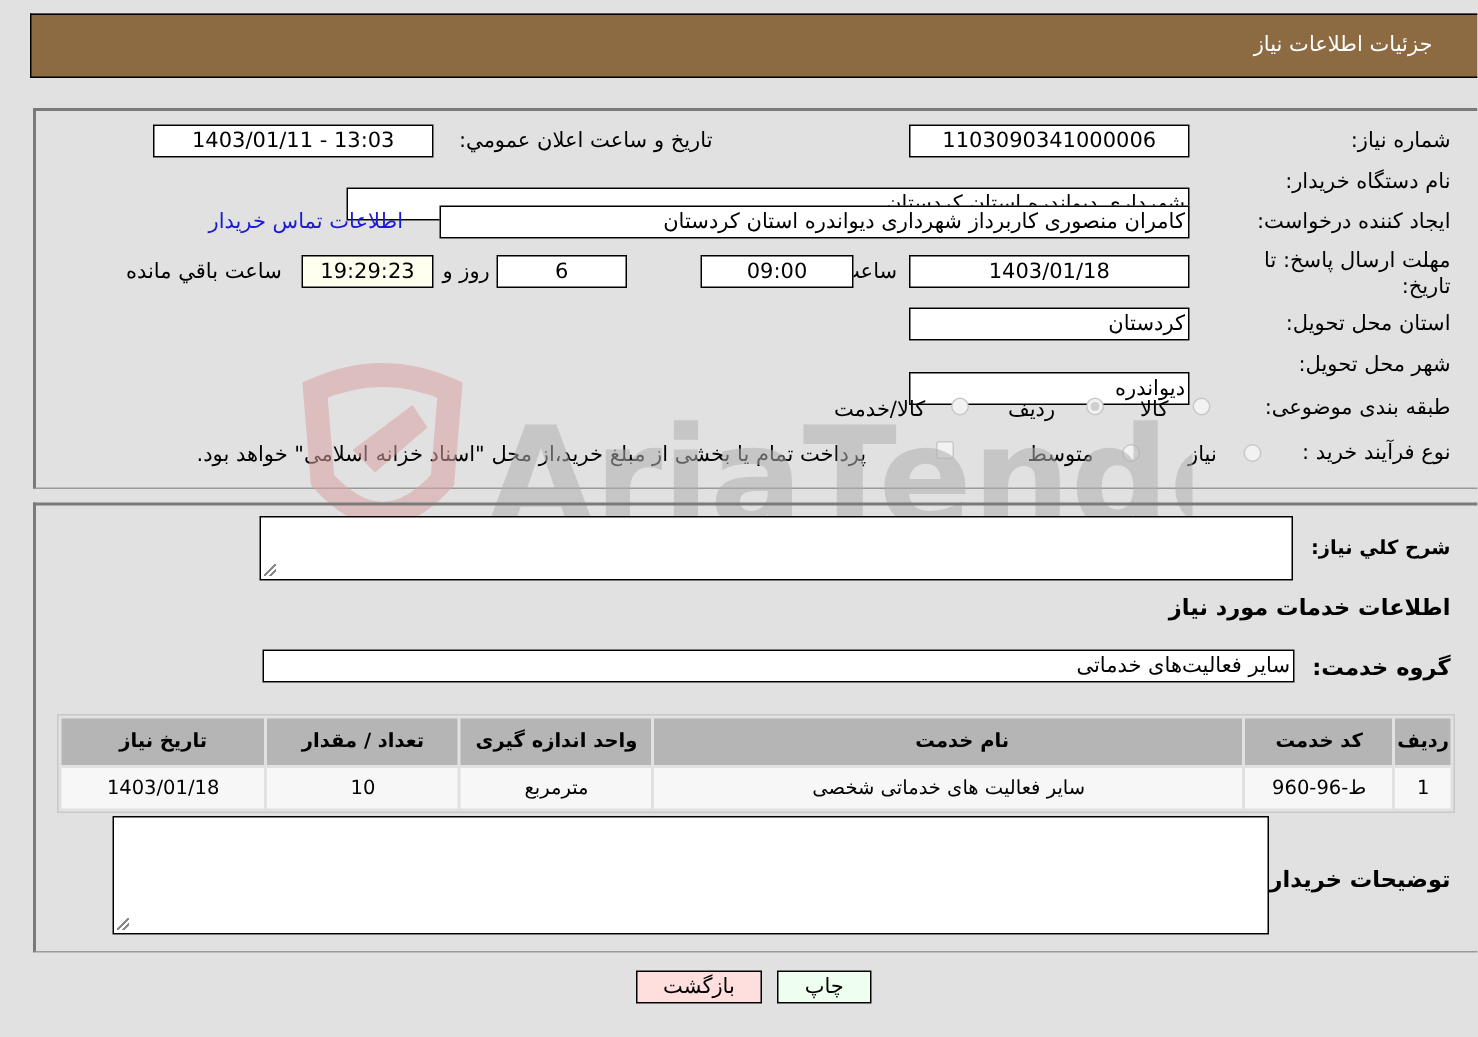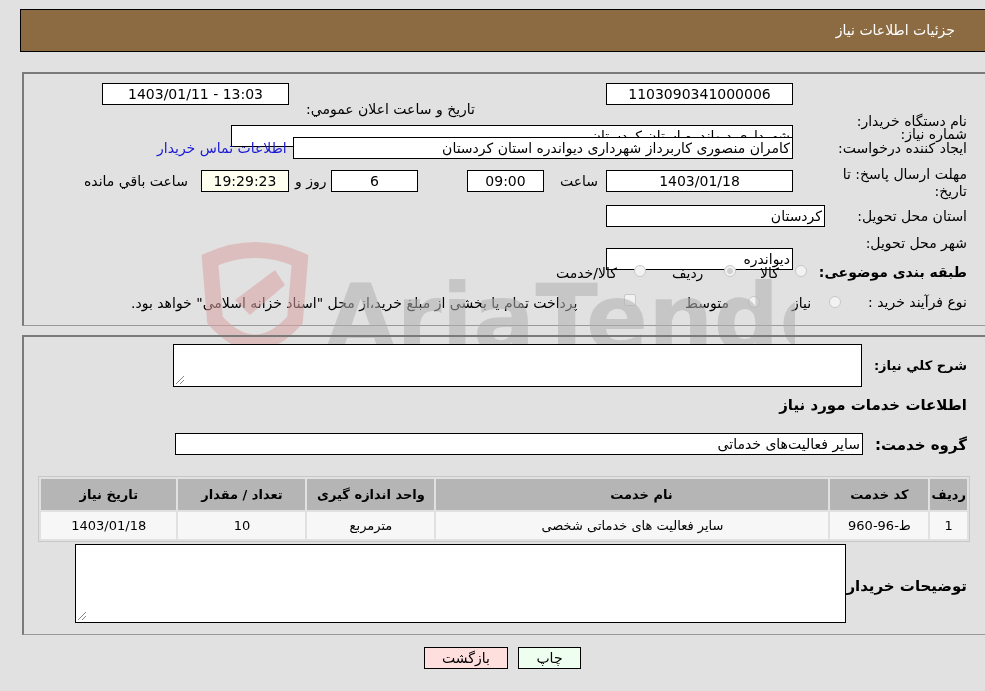--- a/index.html
+++ b/index.html
@@ -68,50 +68,50 @@
   </style>
 </head>
 <body>
 
 <div class="header">
   <span class="header-title">جزئیات اطلاعات نیاز</span>
 </div>
 
 <div class="panel p1"></div>
 
-<span class="lbl" style="right:18px; top:86px;margin-top:40px;">شماره نیاز:</span>
+<span class="lbl" style="right:18px; top:86px;">شماره نیاز:</span>
 <div class="box c" style="left:606px; top:83px; width:187px; height:22px;">1103090341000006</div>
 
-<span class="lbl" style="right:510px; top:86px;margin-top:15px;">تاریخ و ساعت اعلان عمومي:</span>
+<span class="lbl" style="right:510px; top:86px;">تاریخ و ساعت اعلان عمومي:</span>
 <div class="box c" style="left:102px; top:83px; width:187px; height:22px;">1403/01/11 - 13:03</div>
 
 <span class="lbl" style="right:18px; top:113px;">نام دستگاه خريدار:</span>
 <div class="box r" style="left:231px; top:125px; width:562px; height:22px;">شهرداری دیواندره استان کردستان</div>
 
 <span class="lbl" style="right:18px; top:140px;">ايجاد كننده درخواست:</span>
 <div class="box r" style="left:293px; top:137px; width:500px; height:22px;">کامران منصوری کاربرداز شهرداری دیواندره استان کردستان</div>
-<span class="link" style="left:157px; top:140px;">اطلاعات تماس خريدار</span>
+<span class="link" style="left:139px; top:140px;">اطلاعات تماس خريدار</span>
 
 <span class="lbl" style="right:18px; top:166px;">مهلت ارسال پاسخ: تا</span>
 <span class="lbl" style="right:18px; top:183px;">تاریخ:</span>
 <div class="box c" style="left:606px; top:170px; width:187px; height:22px;">1403/01/18</div>
 <span class="lbl" style="left:560px; top:173px;">ساعت</span>
-<div class="box c" style="left:467px; top:170px; width:77px; height:22px;">09:00</div>
+<div class="box c" style="left:467px; top:170px; width:102px; height:22px;">09:00</div>
 <div class="box c" style="left:331px; top:170px; width:87px; height:22px;">6</div>
 <span class="lbl" style="left:295px; top:173px;">روز و</span>
 <div class="box c yellow" style="left:201px; top:170px; width:88px; height:22px;">19:29:23</div>
 <span class="lbl" style="left:84px; top:173px;">ساعت باقي مانده</span>
 
 <span class="lbl" style="right:18px; top:208px;">استان محل تحویل:</span>
-<div class="box r" style="left:606px; top:205px; width:219px; height:22px;">کردستان</div>
+<div class="box r" style="left:606px; top:205px; width:187px; height:22px;">کردستان</div>
 
 <span class="lbl" style="right:18px; top:235px;">شهر محل تحویل:</span>
 <div class="box r" style="left:606px; top:248px; width:187px; height:22px;">دیواندره</div>
 
-<span class="lbl" style="right:18px; top:264px;font-weight:bold;">طبقه بندی موضوعی:</span>
+<span class="lbl" style="right:18px; top:264px;">طبقه بندی موضوعی:</span>
 <span class="radio" style="left:795px; top:265px;"></span>
 <span class="lbl" style="left:760px; top:265px;">کالا</span>
 <span class="radio sel" style="left:724px; top:265px;"></span>
 <span class="lbl" style="left:672px; top:265px;">رديف</span>
 <span class="radio" style="left:634px; top:265px;"></span>
 <span class="lbl" style="left:556px; top:265px;">کالا/خدمت</span>
 
 <span class="lbl" style="right:18px; top:294px;">نوع فرآیند خرید :</span>
 <span class="radio" style="left:829px; top:296px;"></span>
 <span class="lbl" style="left:792px; top:295px;">نياز</span>

